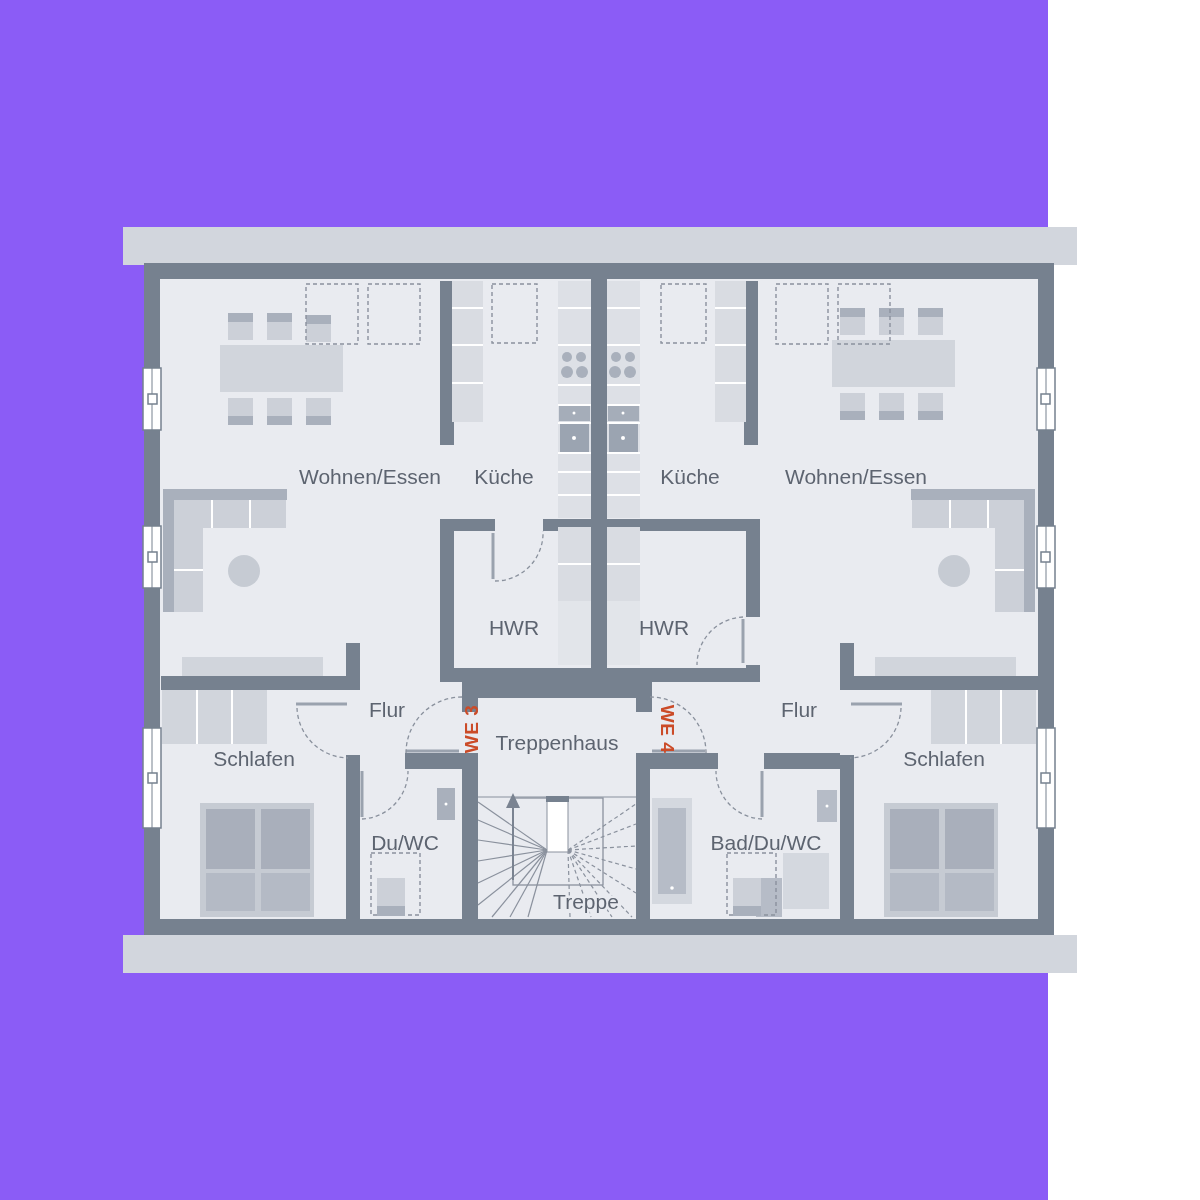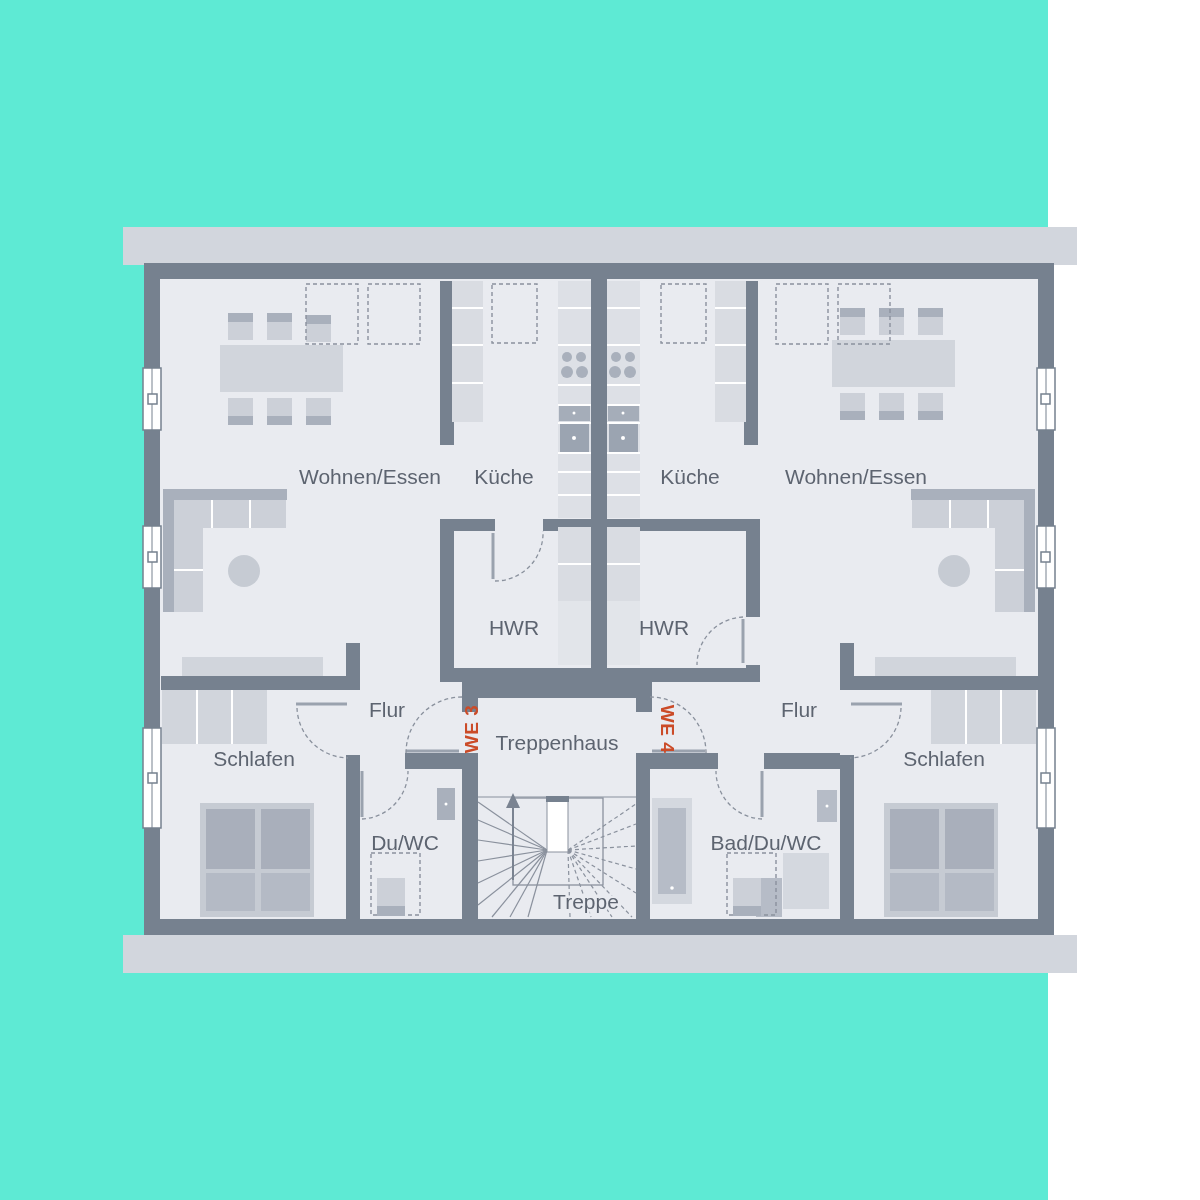--- a/index.html
+++ b/index.html
@@ -1,17 +1,17 @@
 <!DOCTYPE html>
 <html style="--wall: #76818f; --floor: #e9ebf0; --band: #d2d6dd; --accent: #cb4b28; --labelcol: #5d6470;"><head>
 <meta charset="utf-8">
 <style>
   html,body{margin:0;padding:0;background:#ffffff;width:1200px;height:1200px;
             font-family:"Liberation Sans", sans-serif;}
-  #stage{position:relative;width:1048px;height:1200px;background:#5eead4;}
+  #stage{position:relative;width:1048px;height:1200px;background:#8b5cf6;}
   svg{position:absolute;left:0;top:0;}
   .band{fill:var(--band);}
   .wall{fill:var(--wall);}
   .floor{fill:var(--floor);}
   .f-light{fill:#d1d5dc;}
   .f-mid{fill:#c6cbd3;}
   .f-dark{fill:#a9afbb;}
   .f-dark2{fill:#b4bac5;}
   .f-strip{fill:#a9b0bc;}
   .f-seat{fill:#ccd0d8;}

